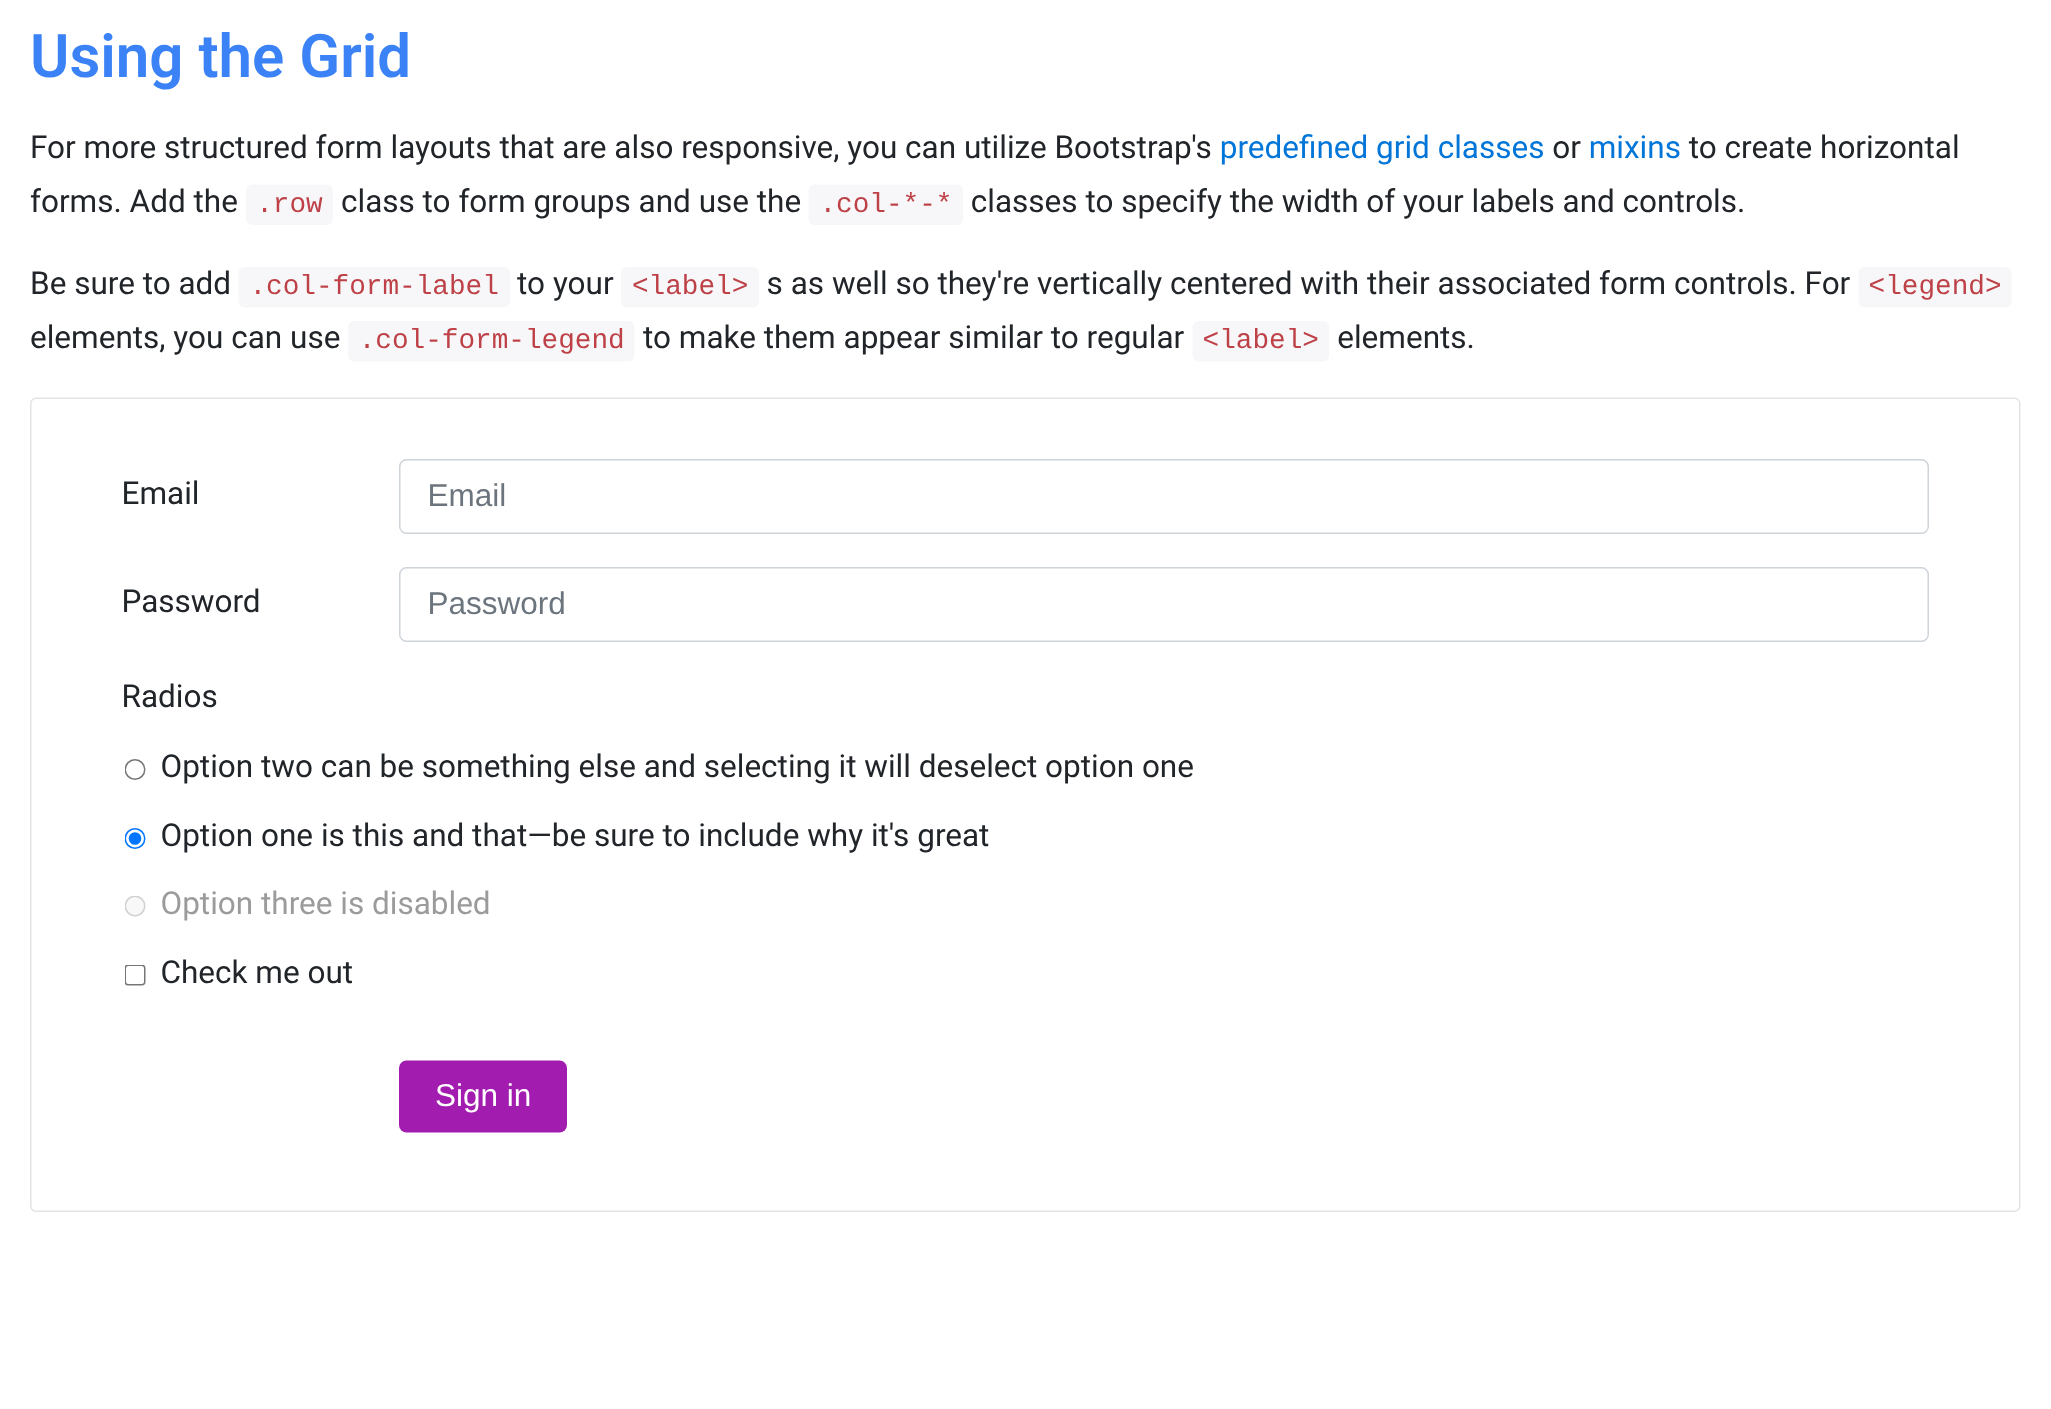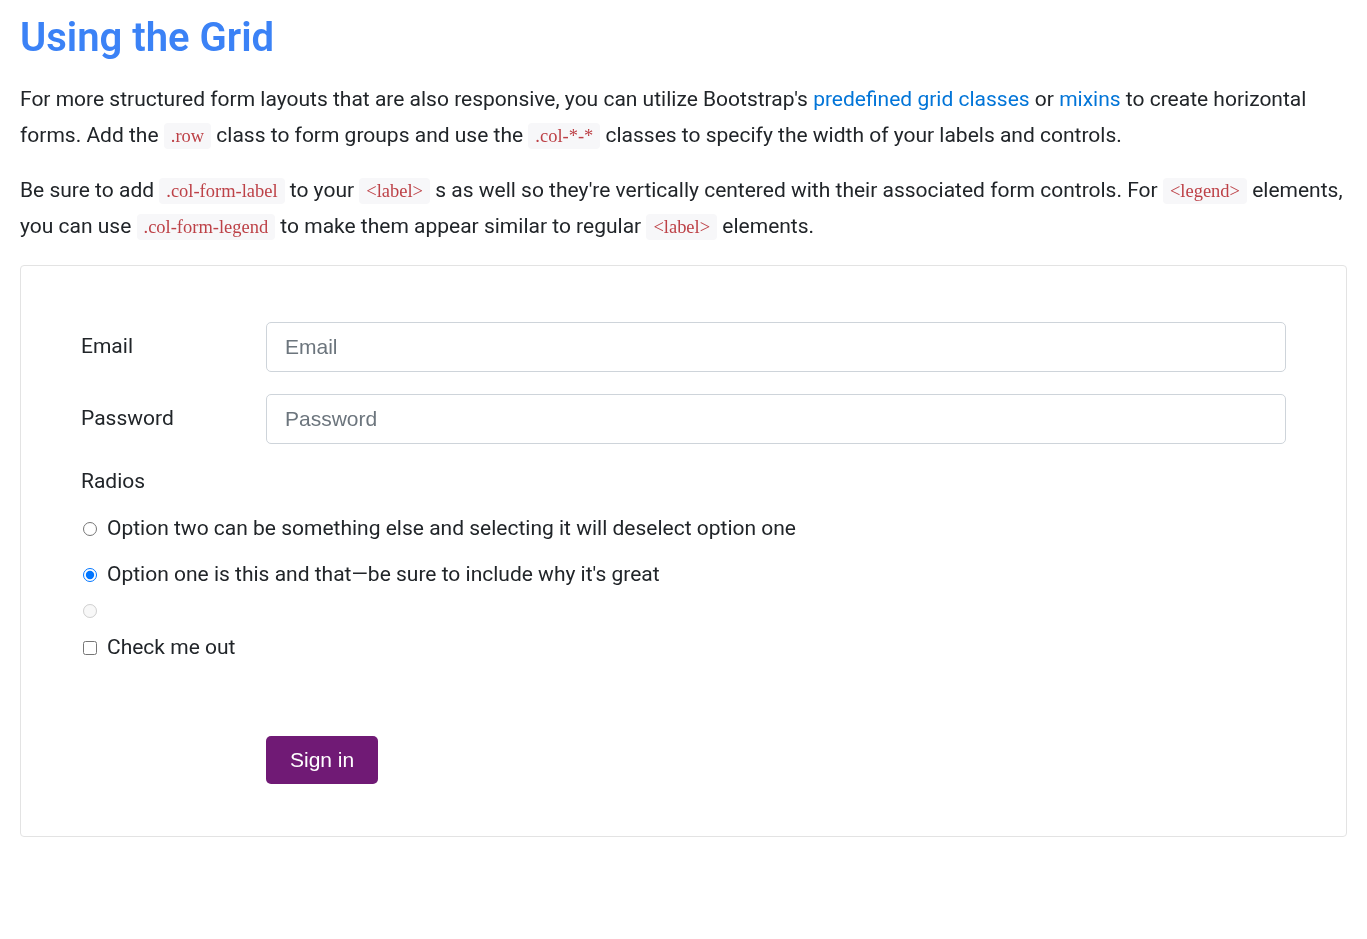--- a/index.html
+++ b/index.html
@@ -23,31 +23,31 @@
     line-height: 1.7;
     margin: 0 0 20px 0;
     color: #212529;
   }
   a.link {
     color: #0275d8;
     text-decoration: none;
     text-align: center;
   }
   code.inline-code {
-    font-family: Liberation Serif, serif;
+    font-family: Liberation Mono, monospace;
     font-size: 0.88em;
     color: #bd4147;
     background-color: #f7f7f9;
     padding: 3px 7px;
     border-radius: 4px;
   }
   .example-box {
     border: 1px solid #e3e3e3;
     border-radius: 4px;
-    padding: 56px 60px 30px 60px;
+    padding: 40px 60px 30px 60px;
     margin-top: 20px;
   }
   .form-row {
     display: flex;
     align-items: center;
     margin-bottom: 22px;
   }
   .label-col {
     width: 185px;
     flex-shrink: 0;
@@ -79,28 +79,27 @@
     margin-bottom: 14px;
   }
   .radio-item input, .check-item input {
     margin: 0 10px 0 2px;
     width: 14px;
     height: 14px;
     flex-shrink: 0;
   }
   .radio-item.disabled { color: #9b9b9b; }
   .btn-primary {
-    background: #701a75;
+    background: #a21caf;
     color: #fff;
     border: none;
     border-radius: 5px;
     padding: 12px 24px;
     font-size: 21px;
     cursor: pointer;
-    margin-top: 46px;
   }
   .radios-block { margin-bottom: 6px; }
 </style>
 </head>
 <body>
 
 <h1 class="page-title">Using the Grid</h1>
 
 <p class="body-text">
   <span>For more structured form layouts that are also responsive, you can utilize Bootstrap's </span><a href="#" class="link">predefined grid classes</a><span> or </span><a href="#" class="link">mixins</a><span> to create horizontal forms. Add the </span><code class="inline-code">.row</code><span> class to form groups and use the </span><code class="inline-code">.col-*-*</code><span> classes to specify the width of your labels and controls.</span>
@@ -134,26 +133,27 @@
       <span>Option two can be something else and selecting it will deselect option one</span>
     </label>
 
     <label class="radio-item">
       <input type="radio" name="gridRadios" checked="" style="">
       <span>Option one is this and that—be sure to include why it's great</span>
     </label>
 
     <label class="radio-item disabled">
       <input type="radio" name="gridRadios" disabled="" style="">
+      <span>Option three is disabled</span>
     </label>
   </div>
 
   <div class="form-row">
     <div class="control-col">
-      <label class="check-item" style="margin-bottom:0;">
+      <label class="check-item" style="margin-bottom:16px;">
         <input type="checkbox" style="">
         <span>Check me out</span>
       </label>
     </div>
   </div>
 
   <div class="form-row" style="margin-top:26px;">
     <div class="label-col"></div>
     <div class="control-col">
       <button class="btn-primary">Sign in</button>

